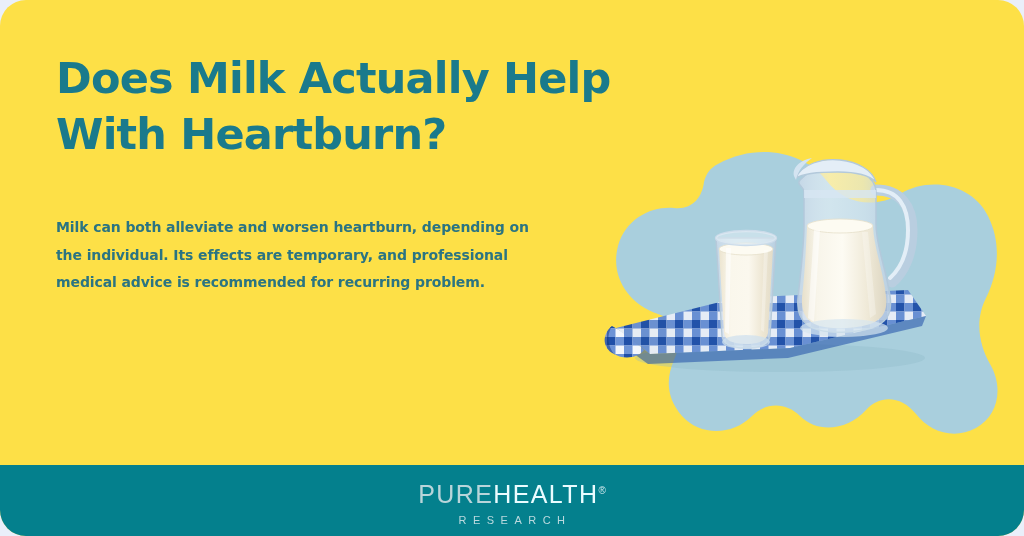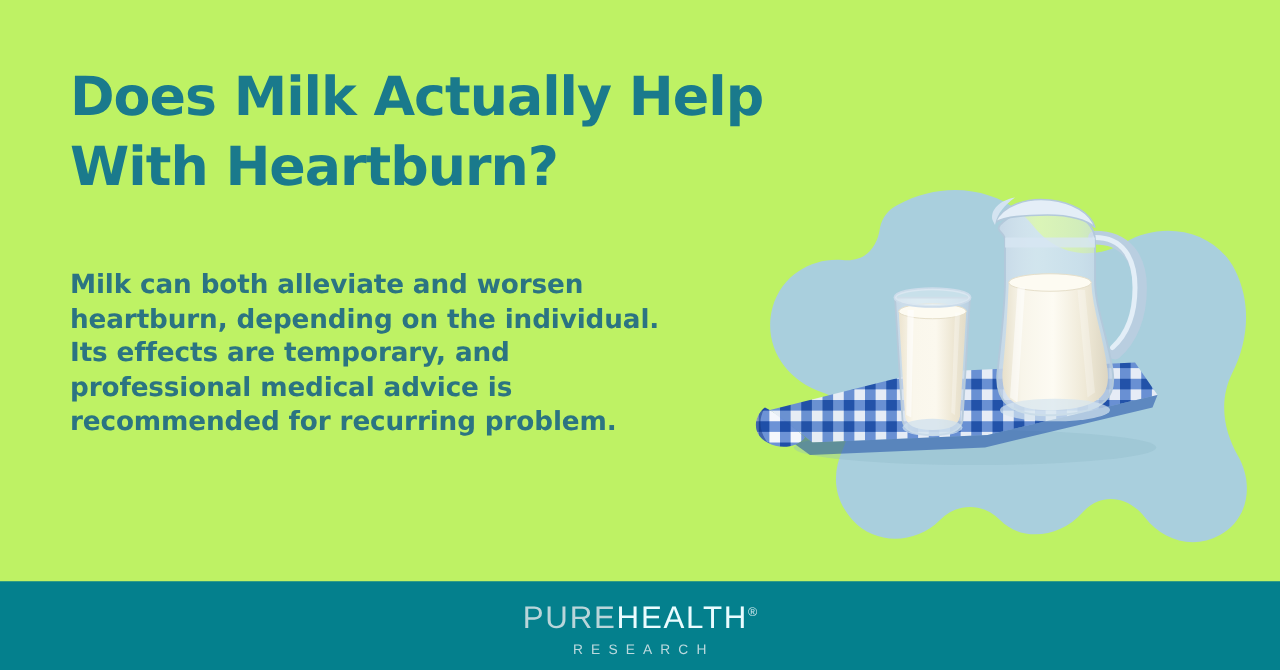--- a/index.html
+++ b/index.html
@@ -7,22 +7,23 @@
   html, body {
     width:1024px; height:536px;
     overflow:hidden;
     background:#eaeffa;
     font-family:"Liberation Sans", sans-serif;
   }
 
   #banner {
     position:relative;
     width:1024px; height:536px;
-    background:#bef264;
+    background:#fde047;
     overflow:hidden;
+    border-radius:26px;
   }
 
   
   #text-col {
     position:absolute;
     left:56px; top:50px;
     width:630px;
   }
 
   #headline {
@@ -32,21 +33,21 @@
     line-height:56px;
     letter-spacing:-0.8px;
     color:#1a7a8c;
     white-space:pre-line;
   }
 
   #subcopy {
     margin-top:52px;
     font-family:"DejaVu Sans", sans-serif;
     font-weight:600;
-    font-size:21px;
+    font-size:14px;
     line-height:27.5px;
     letter-spacing:-0.1px;
     color:#2b7482;
     width:490px;
   }
 
   
   #artwork {
     position:absolute;
     left:590px; top:150px;

